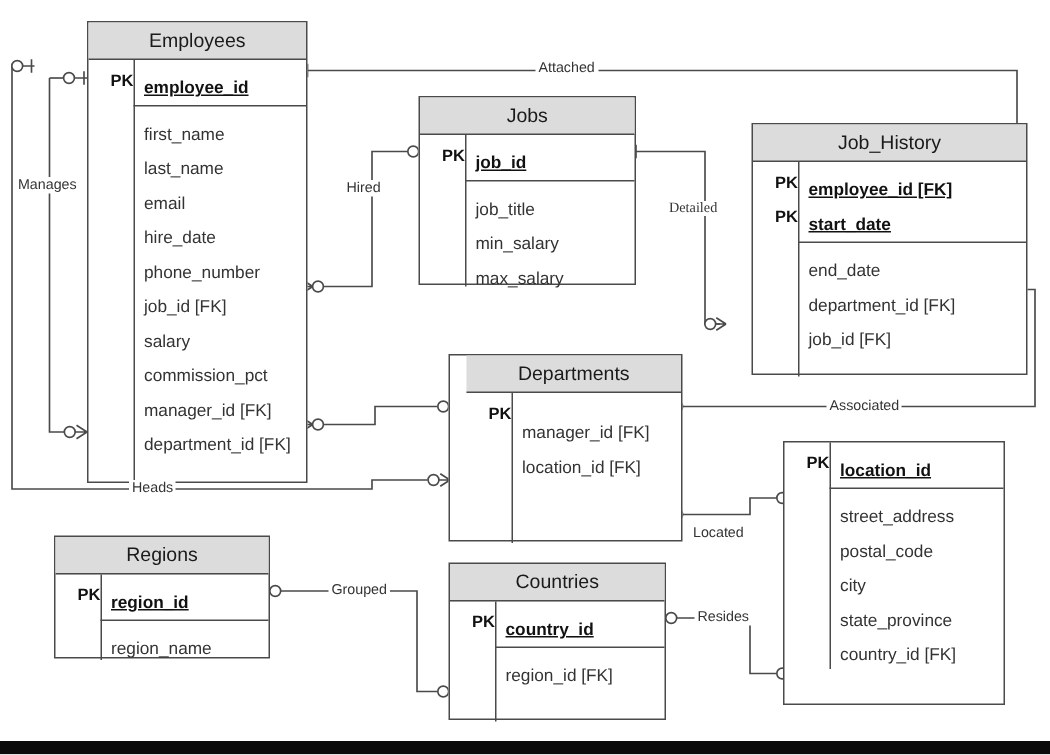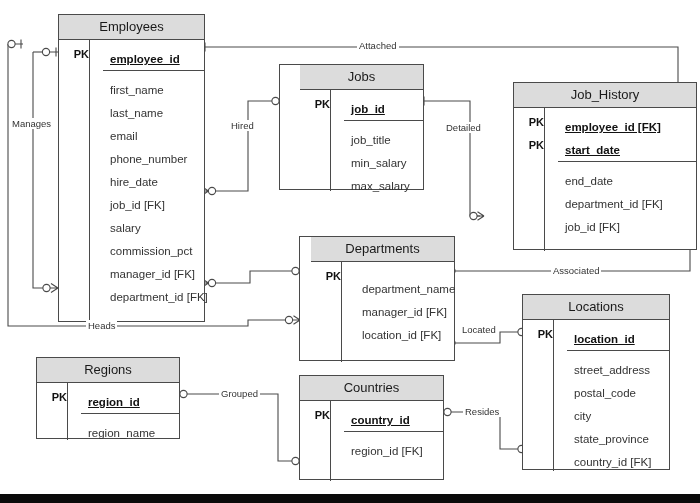--- a/index.html
+++ b/index.html
@@ -5,21 +5,21 @@
   html,body{margin:0;padding:0;background:#ffffff;}
   body{font-family:"Liberation Sans","DejaVu Sans",sans-serif;}
   #canvas{position:relative;width:700px;height:503px;background:#fff;overflow:hidden;}
   #wires{position:absolute;left:0;top:0;width:700px;height:503px;}
 
   .entity{position:absolute;background:#fff;border:1px solid #4a4a4a;box-sizing:border-box;z-index:5;}
   .ent-title{height:24px;line-height:24px;text-align:center;background:#dcdcdc;
              border-bottom:1px solid #4a4a4a;font-size:13px;color:#1a1a1a;}
   .ent-body{position:relative;}
   .keycol{position:absolute;left:0;top:0;bottom:0;width:30px;border-right:1px solid #4a4a4a;}
-  .rows{margin-left:44px;}
+  .rows{margin-left:30px;}
   .row{height:23px;line-height:23px;font-size:11.5px;color:#333;padding-left:7px;
        white-space:nowrap;box-sizing:border-box;}
   .row.keyrow{color:#111;}
   .row.keyrow span.fld{text-decoration:underline;font-weight:bold;}
   .sep{border-bottom:1px solid #4a4a4a;}
   .pk{position:absolute;left:0;width:30px;text-align:right;font-size:11px;
       font-weight:bold;color:#111;}
   .pad{height:8px;}
 
   .rel-label{position:absolute;font-size:9.5px;color:#333;background:#fff;
@@ -103,48 +103,48 @@
     <div class="ent-body" style="height:283px;">
       <div class="keycol"></div>
       <div class="pk" style="top:8px;">PK</div>
       <div class="rows">
         <div class="pad"></div>
         <div class="row keyrow sep"><span class="fld">employee_id</span></div>
         <div class="pad"></div>
         <div class="row">first_name</div>
         <div class="row">last_name</div>
         <div class="row">email</div>
+        <div class="row">hire_date</div>
         <div class="row">phone_number</div>
-        <div class="row">hire_date</div>
         <div class="row">job_id [FK]</div>
         <div class="row">salary</div>
         <div class="row">commission_pct</div>
         <div class="row">manager_id [FK]</div>
         <div class="row">department_id [FK]</div>
       </div>
     </div>
   </div>
 
-  <div class="entity" style="left:279px; top:64px; width:145px; height:126px;padding-left:20px;">
+  <div class="entity" style="left:279px; top:64px; width:145px; height:126px;">
     <div class="ent-title">Jobs</div>
     <div class="ent-body" style="height:101px;">
       <div class="keycol"></div>
       <div class="pk" style="top:8px;">PK</div>
       <div class="rows">
         <div class="pad"></div>
         <div class="row keyrow sep"><span class="fld">job_id</span></div>
         <div class="pad"></div>
         <div class="row">job_title</div>
         <div class="row">min_salary</div>
         <div class="row">max_salary</div>
       </div>
     </div>
   </div>
 
-  <div class="entity" style="left:513px; top:82px; width:184px; height:168px;">
+  <div class="entity" style="left:501px; top:82px; width:184px; height:168px;">
     <div class="ent-title">Job_History</div>
     <div class="ent-body" style="height:143px;">
       <div class="keycol"></div>
       <div class="pk" style="top:8px;">PK</div>
       <div class="pk" style="top:31px;">PK</div>
       <div class="rows">
         <div class="pad"></div>
         <div class="row keyrow"><span class="fld">employee_id [FK]</span></div>
         <div class="row keyrow sep"><span class="fld">start_date</span></div>
         <div class="pad"></div>
@@ -156,29 +156,27 @@
   </div>
 
   <div class="entity" style="left:299px; top:236px; width:156px; height:125px;padding-left:11px;">
     <div class="ent-title">Departments</div>
     <div class="ent-body" style="height:100px;">
       <div class="keycol"></div>
       <div class="pk" style="top:8px;">PK</div>
       <div class="rows">
         <div class="pad"></div>
         <div class="pad"></div>
-        <div class="row">department_name</div>
         <div class="row">manager_id [FK]</div>
         <div class="row">location_id [FK]</div>
       </div>
     </div>
   </div>
 
   <div class="entity" style="left:522px; top:294px; width:148px; height:176px;">
-    <div class="ent-title">Locations</div>
     <div class="ent-body" style="height:151px;">
       <div class="keycol"></div>
       <div class="pk" style="top:8px;">PK</div>
       <div class="rows">
         <div class="pad"></div>
         <div class="row keyrow sep"><span class="fld">location_id</span></div>
         <div class="pad"></div>
         <div class="row">street_address</div>
         <div class="row">postal_code</div>
         <div class="row">city</div>
@@ -212,21 +210,21 @@
         <div class="row keyrow sep"><span class="fld">country_id</span></div>
         <div class="pad"></div>
         <div class="row">region_id [FK]</div>
       </div>
     </div>
   </div>
 
   <div class="rel-label" style="left:10px; top:118px;">Manages</div>
   <div class="rel-label" style="left:357px; top:40px;">Attached</div>
   <div class="rel-label" style="left:229px; top:120px;">Hired</div>
-  <div class="rel-label" style="left:444px; top:122px;">Detailed</div>
+  <div class="rel-label" style="left:444px; top:134px;font-family:Liberation Serif, serif;">Detailed</div>
   <div class="rel-label" style="left:86px; top:320px;">Heads</div>
   <div class="rel-label" style="left:551px; top:265px;">Associated</div>
-  <div class="rel-label" style="left:460px; top:324px;">Located</div>
+  <div class="rel-label" style="left:460px; top:350px;">Located</div>
   <div class="rel-label" style="left:463px; top:406px;">Resides</div>
   <div class="rel-label" style="left:219px; top:388px;">Grouped</div>
 
   <div class="bottombar"></div>
 </div>
 
 </body></html>

